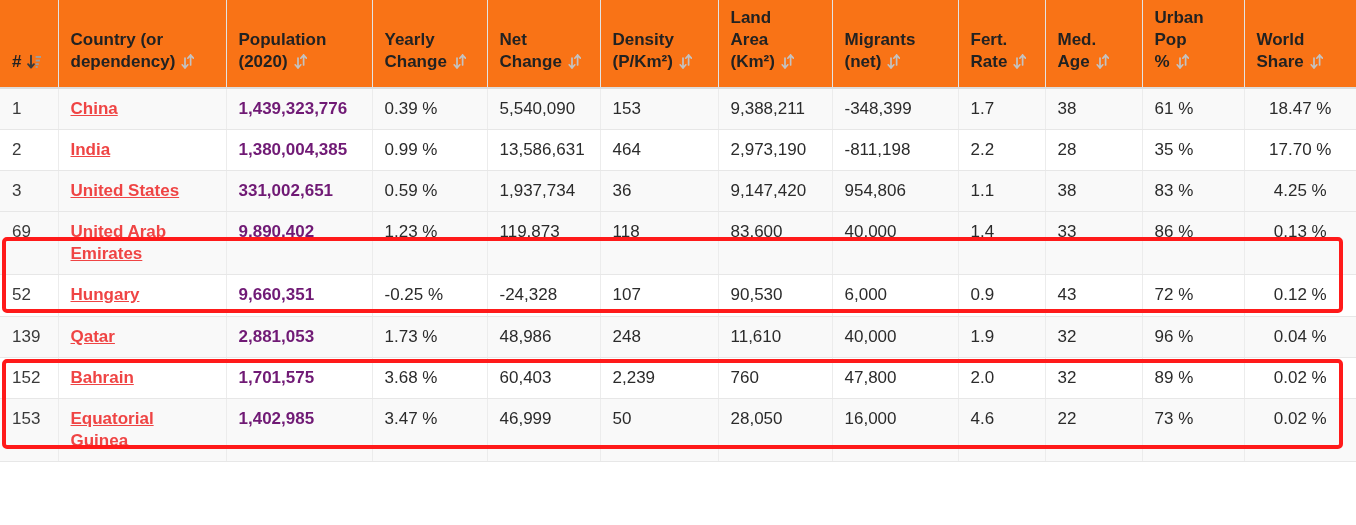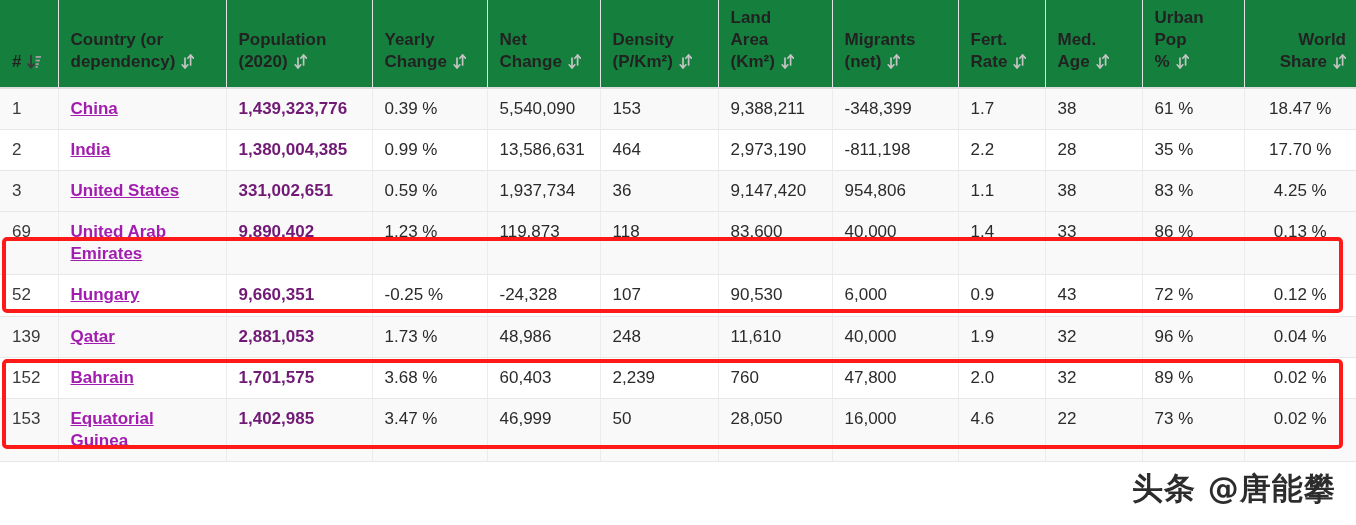--- a/index.html
+++ b/index.html
@@ -31,25 +31,25 @@
   thead tr.head-row th {
     vertical-align: bottom;
     text-align: left;
     padding: 6px 10px 14px 12px;
     font-size: 17px;
     font-weight: bold;
     color: #222222;
     line-height: 1.30;
     border-right: 1px solid #e3e3e3;
     border-bottom: 2px solid #dddddd;
-    background: #15803d;
+    background: #f97316;
     height: 88px;
     box-sizing: border-box;
   }
-  thead tr.head-row th:last-child { border-right: none; text-align: right; }
+  thead tr.head-row th:last-child { border-right: none; }
 
   .th-inner {
     display: block;
   }
   .th-lastline {
     display: inline;
     white-space: nowrap;
   }
   .sort-ico {
     display: inline-block;
@@ -73,21 +73,21 @@
   }
   tbody td:last-child { border-right: none; text-align: center; }
 
   tbody tr.row-alt td { background: #f9f9f9; }
   tbody tr.row-plain td { background: #ffffff; }
 
   td.c-rank   { color: #3a3a3a; }
   td.c-pop    { font-weight: bold; color: #701a75; }
 
   a.country-link {
-    color: #a21caf;
+    color: #ef4444;
     font-weight: bold;
     text-decoration: underline;
     text-underline-offset: 1px;
   }
 
   
   .hl-box {
     position: absolute;
     border: 4px solid #ff1a1a;
     border-radius: 5px;
@@ -301,15 +301,14 @@
           <td class="c-worldshare"><span>0.02 %</span></td>
         </tr>
       </tbody>
   </table>
 
   <div id="overlay-layer">
       <div class="hl-box" style="left: 2px; top: 237px; width: 1341px; height: 76px; border-color: rgb(255, 26, 26);"></div>
       <div class="hl-box" style="left: 2px; top: 359px; width: 1341px; height: 90px; border-color: rgb(255, 26, 26);"></div>
     </div>
 
-  <div class="watermark" style="left: 1132px; top: 468px;">头条 @唐能攀</div>
 
 </div>
 
 </body></html>

